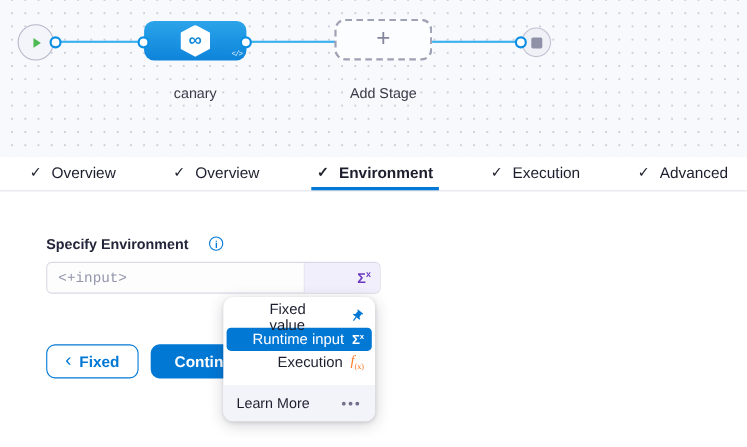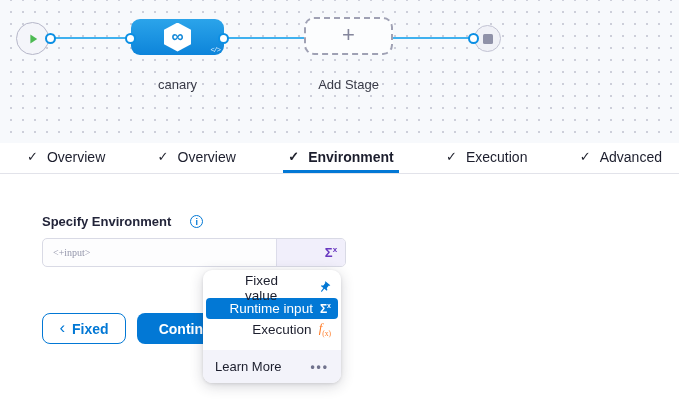--- a/index.html
+++ b/index.html
@@ -46,21 +46,21 @@
 
   
   .section-label{position:absolute;left:42px;top:214px;display:flex;align-items:center;gap:19px;
     font-size:13px;font-weight:700;color:#23253a;}
   .info-icon{width:13px;height:13px;border:1.3px solid #0278d5;border-radius:50%;color:#0278d5;
     font-size:9px;font-weight:700;display:flex;align-items:center;justify-content:center;
     box-sizing:border-box;font-style:normal;}
   .input-group{position:absolute;left:42px;top:238px;width:304px;height:29px;
     border:1px solid #d9dae5;border-radius:5px;background:#fdfdfe;box-sizing:border-box;display:flex;}
   .env-input{flex:1;border:none;background:transparent;outline:none;padding:0 10px;
-    font-size:10px;color:#7f1d1d;font-family:Liberation Serif, serif;min-width:0;}
+    font-size:13px;color:#7f1d1d;font-family:Liberation Mono, monospace;min-width:0;}
   .env-input::placeholder{color:#9496ab;opacity:1;}
   .sigma-btn{width:28px;border-left:1px solid #dcdcea;background:#f1effb;border-radius:0 4px 4px 0;
     display:flex;align-items:center;justify-content:center;cursor:pointer;padding-left:40px;}
   .sigma{color:#6938c0;font-size:13px;font-weight:700;}
   .sigma sup{font-size:8px;}
 
   
   .btn{position:absolute;top:313px;height:31px;border-radius:8px;display:flex;align-items:center;
     justify-content:center;font-size:14px;font-weight:700;box-sizing:border-box;cursor:pointer;}
   .btn-back{left:42px;width:84px;background:#fff;border:1.5px solid #0278d5;color:#0278d5;gap:7px;}

